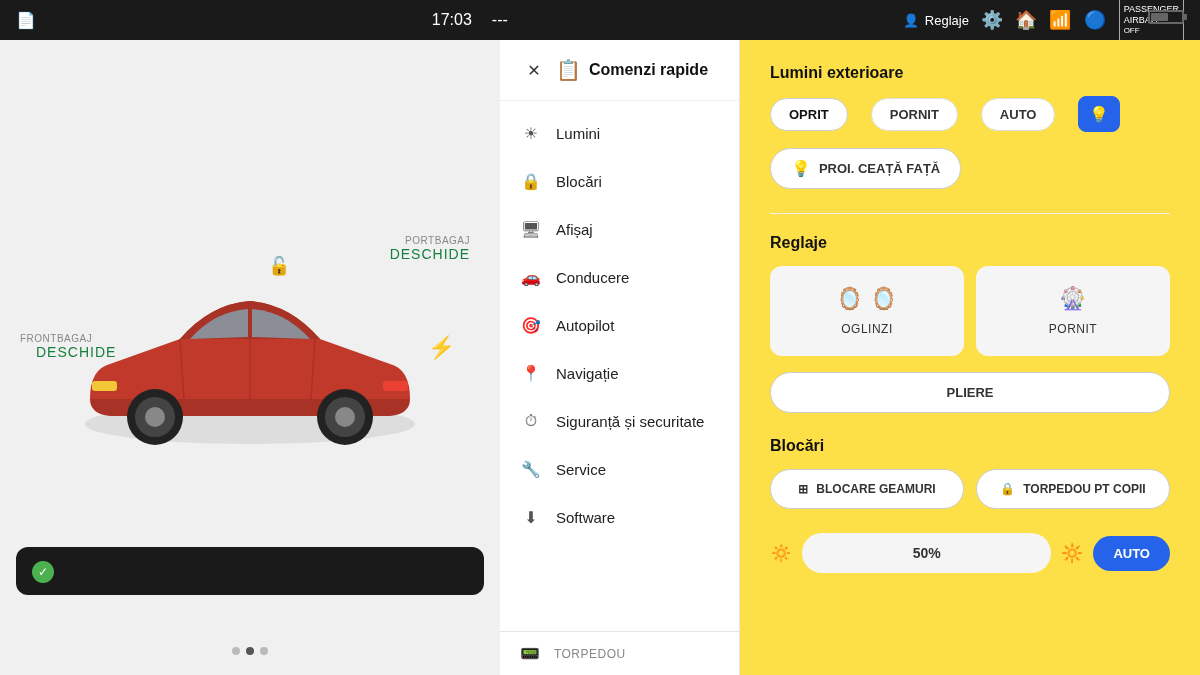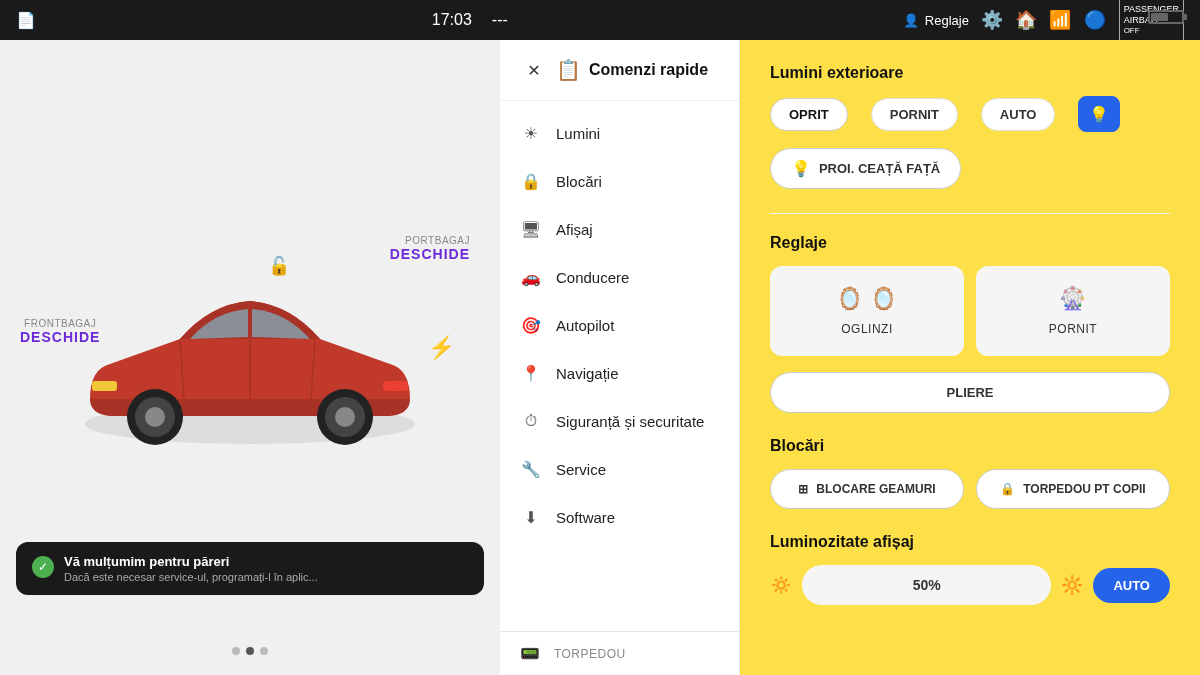--- a/index.html
+++ b/index.html
@@ -72,28 +72,29 @@
       letter-spacing: 1px;
       text-transform: uppercase;
     }
     .car-label .label-text {
       font-size: 10px;
       color: #888;
       letter-spacing: 0.5px;
     }
     .car-label .action-text {
       font-size: 14px;
-      font-weight: 700;
-      color: #6d28d9;
+      font-weight: 400;
+      color: #15803d;
+      margin-left: 16px;
     }
 
     .frontbagaj-label {
-      top: 278px;
+      top: 293px;
       left: 20px;
-      text-align: center;
+      text-align: left;
     }
     .portbagaj-label {
       top: 195px;
       right: 30px;
       text-align: right;
     }
 
     
     .car-svg-container {
       position: absolute;
@@ -536,24 +537,20 @@
         <path d="M120 80 L125 155" stroke="#a93226" stroke-width="1.5" fill="none"></path>
         <path d="M190 50 L190 155" stroke="#a93226" stroke-width="1.5" fill="none"></path>
         <path d="M255 80 L250 155" stroke="#a93226" stroke-width="1.5" fill="none"></path>
       </svg>
     </div>
 
     <div class="lightning-bolt">⚡</div>
 
     <div class="toast">
       <div class="toast-icon">✓</div>
-      <div>
-        <div class="toast-title">Vă mulțumim pentru păreri</div>
-        <div class="toast-subtitle">Dacă este necesar service-ul, programați-l în aplic...</div>
-      </div>
     </div>
 
     <div class="car-nav-dots">
       <div class="dot"></div>
       <div class="dot active"></div>
       <div class="dot"></div>
     </div>
   </div>
 
   <div class="sidebar">
@@ -662,21 +659,20 @@
         <span>⊞</span>
         <span>BLOCARE GEAMURI</span>
       </button>
       <button class="blocari-btn">
         <span>🔒</span>
         <span>TORPEDOU PT COPII</span>
       </button>
     </div>
 
     
-    <div class="section-title">Luminozitate afișaj</div>
 
     <div class="luminozitate-row">
       <span class="brightness-icon">🔅</span>
       <div class="brightness-slider-area">
         <span>50%</span>
       </div>
       <span class="brightness-icon">🔆</span>
       <button class="auto-btn">
         <span>AUTO</span>
       </button>

